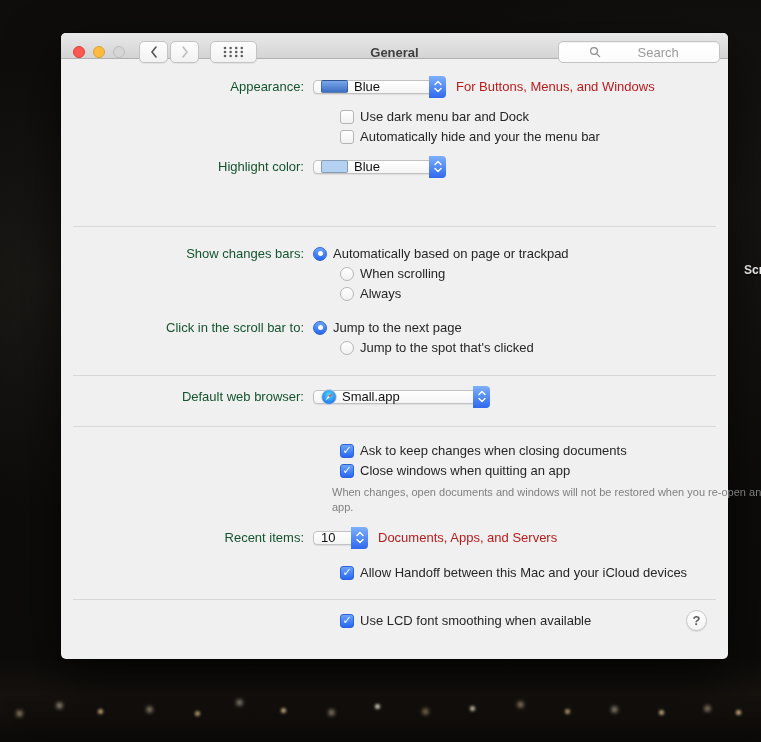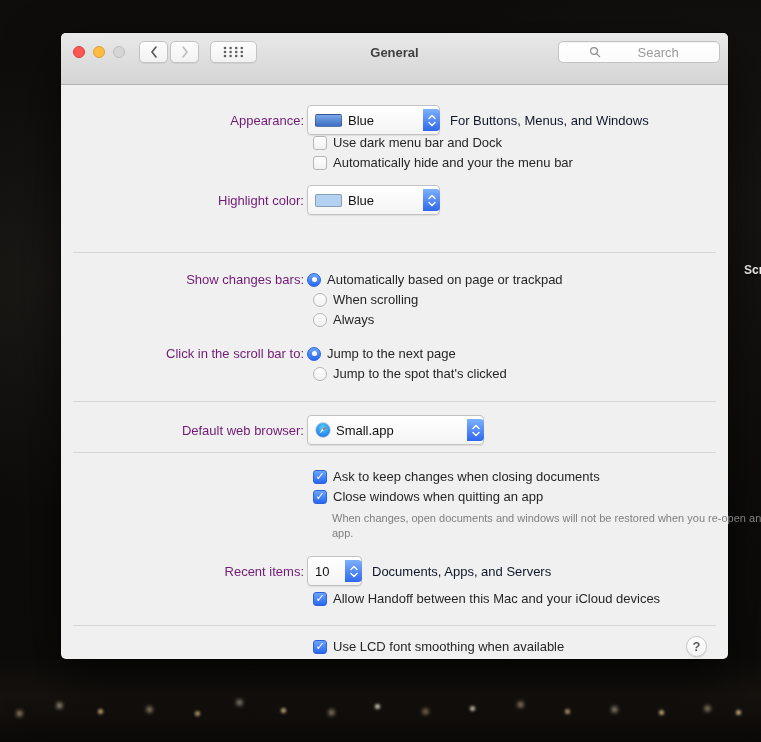--- a/index.html
+++ b/index.html
@@ -44,21 +44,21 @@
     color:#fff; font-size:12px; font-weight:bold;
     text-shadow:0 1px 2px rgba(0,0,0,0.9); white-space:nowrap;
   }
   
   .window {
     position:absolute; left:61px; top:33px; width:667px; height:626px;
     border-radius:5px; box-shadow:0 22px 55px rgba(0,0,0,0.65), 0 0 0 1px rgba(0,0,0,0.35);
     background:#f0f0f0;
   }
   .titlebar {
-    height:52px; border-radius:5px 5px 0 0; position:relative;
+    height:26px; border-radius:5px 5px 0 0; position:relative;
     background:linear-gradient(#e9e9e9,#d4d4d4);
     border-bottom:1px solid #b1b1b1;
   }
   .traffic { position:absolute; left:12px; top:13px; display:flex; gap:8px; }
   .tl { width:12px; height:12px; border-radius:50%; display:inline-block; }
   .tl.red    { background:#fc5753; border:1px solid #df3e38; }
   .tl.yellow { background:#fdbc40; border:1px solid #de9f34; }
   .tl.gray   { background:#d6d6d6; border:1px solid #bdbdbd; }
   .navbtns { position:absolute; left:78px; top:8px; display:flex; gap:2px; }
   .tbtn {
@@ -85,27 +85,27 @@
   .search svg { margin-right:3px; }
   .search input {
     border:none; outline:none; background:transparent;
     font-size:13px; color:#333; width:52px;
     font-family:"Liberation Sans","DejaVu Sans",sans-serif;
   }
   .search input::placeholder { color:#9a9a9a; }
   
   .content { position:relative; height:587px; font-size:13px; color:#262626; }
   .row { position:absolute; left:0; right:0; display:flex; align-items:center; }
-  .lbl { width:243px; margin-right:3px; text-align:right; color:#701a75; }
-  .indent { padding-left:252px; }
-  .hint { margin-left:10px; color:#0f172a; }
+  .lbl { width:243px; margin-right:9px; text-align:right; color:#14532d; }
+  .indent { padding-left:252px;margin-left:27px; }
+  .hint { margin-left:10px; color:#b91c1c; }
   .divider { position:absolute; left:12px; right:12px; height:1px; background:#d8d8d8; }
   
   .popup {
-    height:30px; border:1px solid #c2c2c2; border-radius:4px;
+    height:14px; border:1px solid #c2c2c2; border-radius:4px;
     background:linear-gradient(#fff,#f4f4f4);
     display:flex; align-items:center; position:relative; cursor:default;
     box-shadow:0 1px 1px rgba(0,0,0,0.08); padding-left:7px;
   }
   .popup .ptext { flex:1; color:#111; }
   .swatch { width:27px; height:13px; border-radius:2px; margin-right:6px; border:1px solid rgba(0,0,0,0.25); }
   .stepper {
     width:17px; height:22px; margin:-1px -1px -1px 0; border-radius:0 4px 4px 0;
     background:linear-gradient(#7db0fb,#2f68ee);
     display:flex; align-items:center; justify-content:center;

